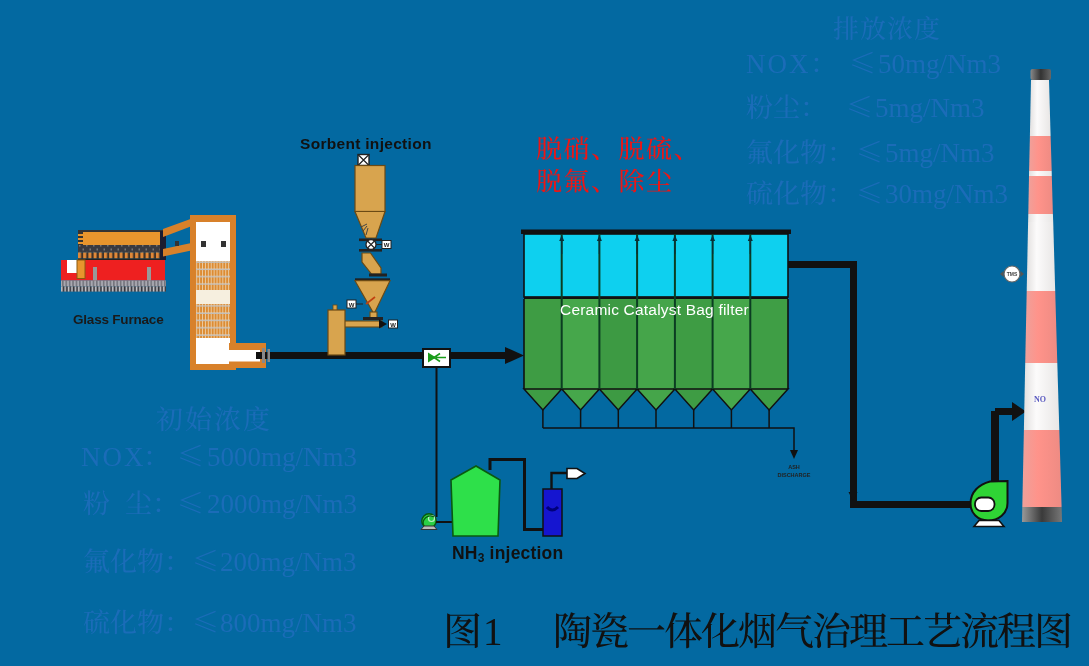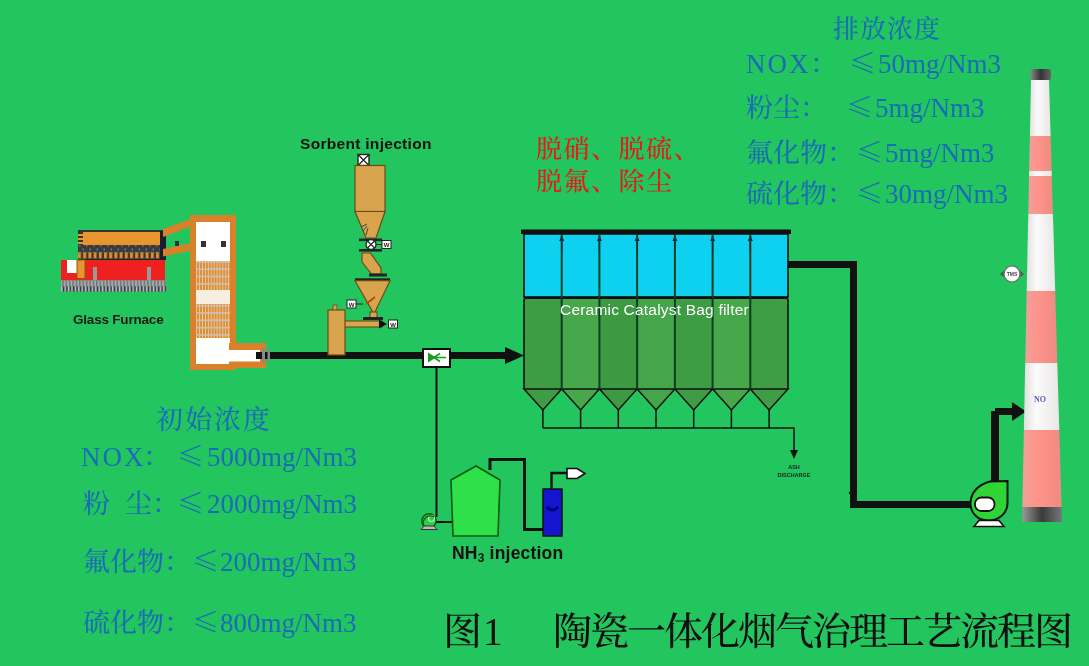--- a/index.html
+++ b/index.html
@@ -1,14 +1,14 @@
 <!DOCTYPE html>
 <html><head><meta charset="utf-8"><style>
 html,body{margin:0;padding:0;background:#fff;}
-#wrap{position:relative;width:1089px;height:666px;overflow:hidden;background:#22c55e;}
+#wrap{position:relative;width:1089px;height:666px;overflow:hidden;background:#0369a1;}
 </style></head><body>
 <div id="wrap">
 <svg width="1089" height="666" viewBox="0 0 1089 666">
 <defs>
 <path id="g0" d="M549 208V179H334L325 208ZM615 827Q613 817 605 810Q598 803 578 800V-51Q578 -55 570 -62Q561 -68 548 -73Q534 -78 520 -78H506V839ZM882 269Q882 269 897 257Q911 245 931 228Q950 210 966 194Q962 178 939 178H718V208H837ZM859 488Q859 488 873 477Q886 466 904 450Q923 434 937 418Q933 402 911 402H718V432H816ZM869 698Q869 698 883 686Q897 674 916 657Q935 640 950 624Q946 608 924 608H717V638H823ZM543 431V402H364L355 431ZM538 638V608H373L364 638ZM786 825Q784 815 777 808Q769 801 750 798V-52Q750 -57 741 -64Q732 -70 719 -75Q706 -80 691 -80H677V838ZM27 331Q54 340 105 362Q156 383 221 412Q286 441 353 472L359 459Q313 426 246 376Q179 327 90 269Q88 260 83 253Q79 245 71 241ZM282 829Q281 818 272 811Q264 804 245 802V28Q245 -1 238 -24Q232 -46 209 -60Q186 -74 136 -79Q134 -60 129 -45Q125 -31 115 -21Q104 -11 84 -4Q65 3 32 8V24Q32 24 47 23Q62 22 83 20Q104 19 123 18Q142 17 149 17Q162 17 167 21Q173 26 173 36V841ZM301 670Q301 670 314 658Q326 647 344 631Q362 615 376 600Q372 584 350 584H42L34 613H260Z"></path>
 <path id="g1" d="M198 831Q251 812 283 789Q314 765 328 741Q342 717 342 697Q343 677 333 665Q323 652 307 651Q292 649 273 662Q268 689 254 719Q240 748 222 776Q204 804 186 825ZM239 627Q238 523 231 425Q224 328 205 239Q186 149 148 69Q110 -11 47 -81L35 -70Q80 5 106 87Q132 169 145 257Q157 345 160 438Q163 530 161 627ZM877 679Q877 679 887 672Q896 665 910 653Q924 641 940 628Q956 614 969 602Q966 586 943 586H587V615H828ZM724 814Q722 805 713 798Q704 792 687 791Q654 656 601 544Q547 433 472 358L458 367Q492 425 521 501Q550 577 571 664Q593 751 604 840ZM890 615Q875 497 842 393Q809 289 753 201Q698 113 612 43Q527 -28 406 -80L396 -68Q497 -8 570 66Q642 139 690 225Q738 311 765 409Q792 507 802 615ZM591 598Q607 495 635 403Q664 311 709 233Q754 154 819 93Q883 31 972 -12L969 -21Q943 -25 925 -40Q906 -55 899 -82Q793 -14 728 85Q663 184 628 307Q593 431 576 571ZM361 462 402 505 483 439Q477 433 468 429Q458 425 442 423Q439 313 433 233Q427 153 418 98Q410 44 397 10Q385 -23 368 -39Q350 -59 323 -67Q297 -76 268 -76Q268 -59 266 -46Q263 -33 254 -24Q246 -16 228 -9Q210 -3 188 2L189 18Q211 17 240 14Q270 12 283 12Q295 12 303 14Q310 17 317 23Q331 37 342 88Q353 138 360 231Q368 324 371 462ZM396 462V432H202V462ZM435 697Q435 697 444 690Q453 682 467 671Q481 660 496 647Q511 634 523 622Q519 606 497 606H46L38 635H387Z"></path>
 <path id="g2" d="M714 819Q711 810 702 804Q692 797 675 797Q638 638 578 512Q519 386 439 292Q358 197 257 132L245 143Q330 220 400 325Q470 430 521 561Q571 692 596 846ZM562 394Q561 385 554 378Q546 372 531 370V329H460V388V405ZM911 409Q902 398 881 405Q862 389 831 367Q799 344 762 322Q724 300 688 283L680 292Q707 316 736 350Q765 383 790 416Q815 449 830 470ZM440 -2Q462 6 500 22Q539 38 587 60Q635 81 684 103L691 90Q670 74 637 48Q605 21 564 -10Q524 -41 479 -73ZM514 350 531 340V-3L469 -26L499 1Q506 -22 502 -40Q498 -58 490 -70Q481 -81 472 -86L425 -3Q448 10 454 17Q460 25 460 38V350ZM622 647Q636 534 664 438Q693 342 737 263Q781 184 838 121Q896 59 967 15L963 6Q938 6 916 -8Q895 -23 882 -49Q820 4 772 73Q724 141 690 226Q657 311 635 414Q614 517 603 639ZM403 706Q419 648 419 608Q420 568 410 543Q400 518 385 507Q370 496 355 496Q341 496 330 505Q320 514 319 529Q318 545 333 564Q356 582 371 618Q386 655 388 707ZM831 663 874 707 951 632Q945 626 936 624Q927 622 913 621Q899 606 879 584Q859 563 839 541Q818 519 802 504L788 510Q796 530 806 559Q817 587 827 616Q837 645 842 663ZM887 663V634H394V663ZM96 205Q105 205 109 208Q114 211 120 227Q125 236 128 245Q132 254 139 269Q145 285 156 314Q168 343 187 392Q206 441 235 517Q264 592 306 702L324 698Q312 658 297 606Q282 555 266 501Q250 447 236 398Q221 349 211 312Q200 275 197 259Q190 234 186 210Q182 186 182 167Q183 149 188 131Q193 113 199 93Q205 73 209 49Q213 24 212 -8Q211 -41 195 -61Q179 -80 151 -80Q136 -80 126 -68Q116 -55 114 -30Q122 21 122 64Q123 106 117 134Q112 162 101 170Q91 177 80 180Q68 183 53 184V205Q53 205 61 205Q69 205 80 205Q91 205 96 205ZM45 603Q100 597 134 583Q167 568 183 550Q199 531 202 513Q205 495 196 482Q187 469 171 466Q155 463 136 474Q129 496 113 519Q97 541 77 561Q57 581 36 594ZM104 831Q163 823 198 807Q234 791 251 771Q269 750 271 732Q273 713 265 699Q256 685 241 682Q225 679 205 691Q197 714 179 739Q161 764 139 785Q117 807 95 822Z"></path>
 <path id="g3" d="M446 852Q500 845 532 830Q565 815 580 796Q596 777 597 759Q598 741 588 729Q579 716 563 713Q547 710 527 722Q516 752 489 787Q462 822 436 845ZM137 719V745L226 709H213V456Q213 393 208 322Q203 251 188 179Q172 107 139 40Q105 -27 47 -83L33 -73Q81 4 103 92Q124 180 131 273Q137 365 137 455V709ZM864 775Q864 775 874 767Q883 759 898 747Q913 735 929 722Q945 708 958 695Q955 679 932 679H170V709H813ZM742 273V244H291L282 273ZM703 273 755 318 832 245Q826 238 816 236Q807 234 787 233Q694 100 533 24Q373 -52 147 -79L141 -63Q276 -36 389 10Q501 55 585 121Q669 187 715 273ZM375 273Q412 205 470 157Q528 109 605 77Q681 46 774 28Q866 10 970 2L969 -9Q944 -14 928 -32Q912 -51 906 -79Q771 -58 664 -19Q558 20 482 89Q406 157 360 263ZM850 605Q850 605 865 593Q879 580 899 562Q918 545 933 528Q930 512 908 512H241L233 542H804ZM692 390V361H416V390ZM765 641Q764 631 756 624Q748 617 729 615V340Q729 337 720 332Q711 326 698 323Q684 319 670 319H656V652ZM488 641Q487 631 479 624Q471 617 452 615V327Q452 324 443 318Q434 313 421 309Q407 305 393 305H379V652Z"></path>
 <path id="g4" d="M450 741Q447 733 438 728Q429 722 413 722Q388 674 359 623Q329 572 300 532L284 540Q294 570 305 610Q316 650 327 693Q339 737 348 777ZM254 406Q306 380 337 352Q368 323 383 297Q397 271 397 250Q398 229 388 216Q379 203 364 203Q349 202 332 216Q328 245 313 278Q299 312 280 343Q260 375 242 399ZM295 828Q294 818 286 811Q278 803 260 801V-56Q260 -60 251 -66Q243 -72 230 -77Q217 -81 202 -81H188V840ZM55 764Q102 722 124 683Q147 644 151 612Q155 580 146 561Q137 541 121 537Q105 534 87 553Q87 585 80 622Q73 659 63 695Q52 731 41 760ZM247 462Q219 347 165 244Q111 142 35 60L21 72Q56 129 84 196Q111 264 133 336Q154 408 167 478H247ZM344 535Q344 535 357 524Q371 513 389 497Q408 481 422 466Q419 450 397 450H45L37 480H302ZM806 810Q800 801 789 788Q779 776 766 763L764 794Q780 728 810 663Q840 598 883 545Q926 492 979 458L977 448Q957 444 938 427Q920 411 911 391Q833 463 793 572Q752 680 732 833L743 838ZM779 421 818 463 898 398Q892 392 883 388Q873 385 857 383Q855 282 850 208Q846 134 838 83Q831 32 820 1Q809 -30 794 -45Q776 -63 751 -72Q726 -81 697 -80Q697 -64 694 -51Q691 -38 682 -30Q673 -22 654 -15Q635 -9 613 -6V11Q629 10 648 8Q668 7 686 6Q703 5 712 5Q725 5 732 7Q738 9 745 14Q757 28 766 75Q775 123 780 209Q786 295 789 421ZM644 421Q640 359 630 293Q619 227 592 161Q565 94 513 32Q461 -30 373 -84L359 -69Q430 -11 471 52Q512 115 532 179Q553 243 559 304Q565 366 567 421ZM826 421V391H469L460 421ZM647 772Q644 763 635 757Q626 751 609 751Q577 635 525 541Q473 446 403 384L388 394Q423 443 452 508Q482 572 504 647Q526 721 538 801Z"></path>
 <path id="g5" d="M802 299Q802 299 811 292Q820 285 834 274Q849 262 865 248Q880 235 893 223Q892 215 885 211Q878 207 867 207H119L111 236H751ZM862 61Q862 61 872 53Q882 45 897 33Q912 20 929 6Q946 -8 961 -21Q957 -37 933 -37H48L39 -8H808ZM569 369Q568 360 561 354Q554 348 539 345V-22H461V380ZM579 826Q578 816 570 809Q562 802 542 800V426Q542 422 533 416Q524 411 509 406Q495 402 479 402H465V838ZM372 692Q369 684 360 681Q352 677 334 680Q307 634 265 584Q223 534 171 487Q119 440 58 405L48 417Q96 461 139 517Q182 573 215 632Q247 691 266 741ZM656 721Q745 692 802 656Q859 620 891 584Q923 548 933 516Q944 484 938 463Q932 442 914 435Q897 429 872 444Q861 478 836 516Q812 553 780 589Q748 625 713 656Q678 688 645 711Z"></path>

